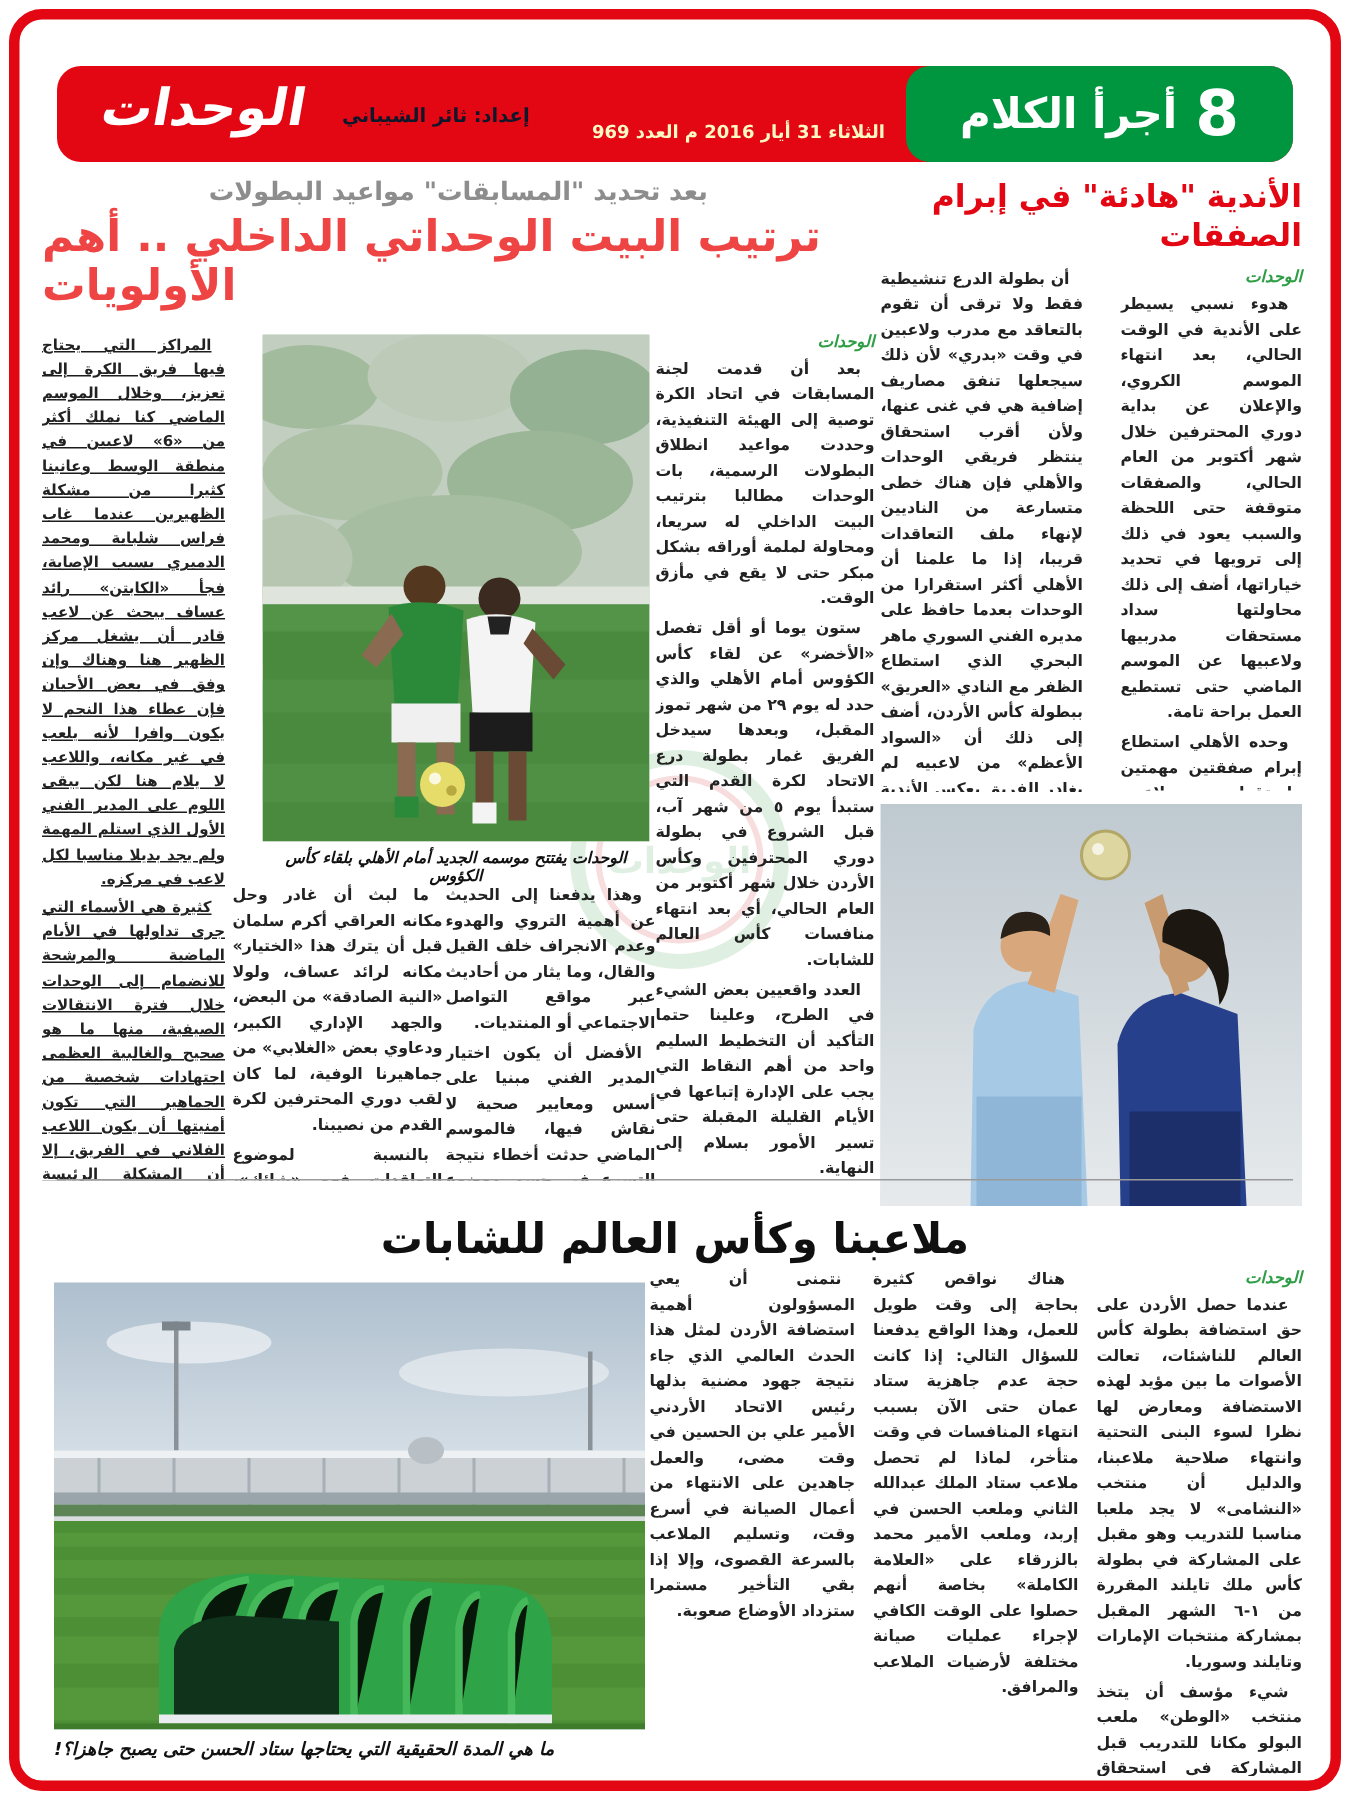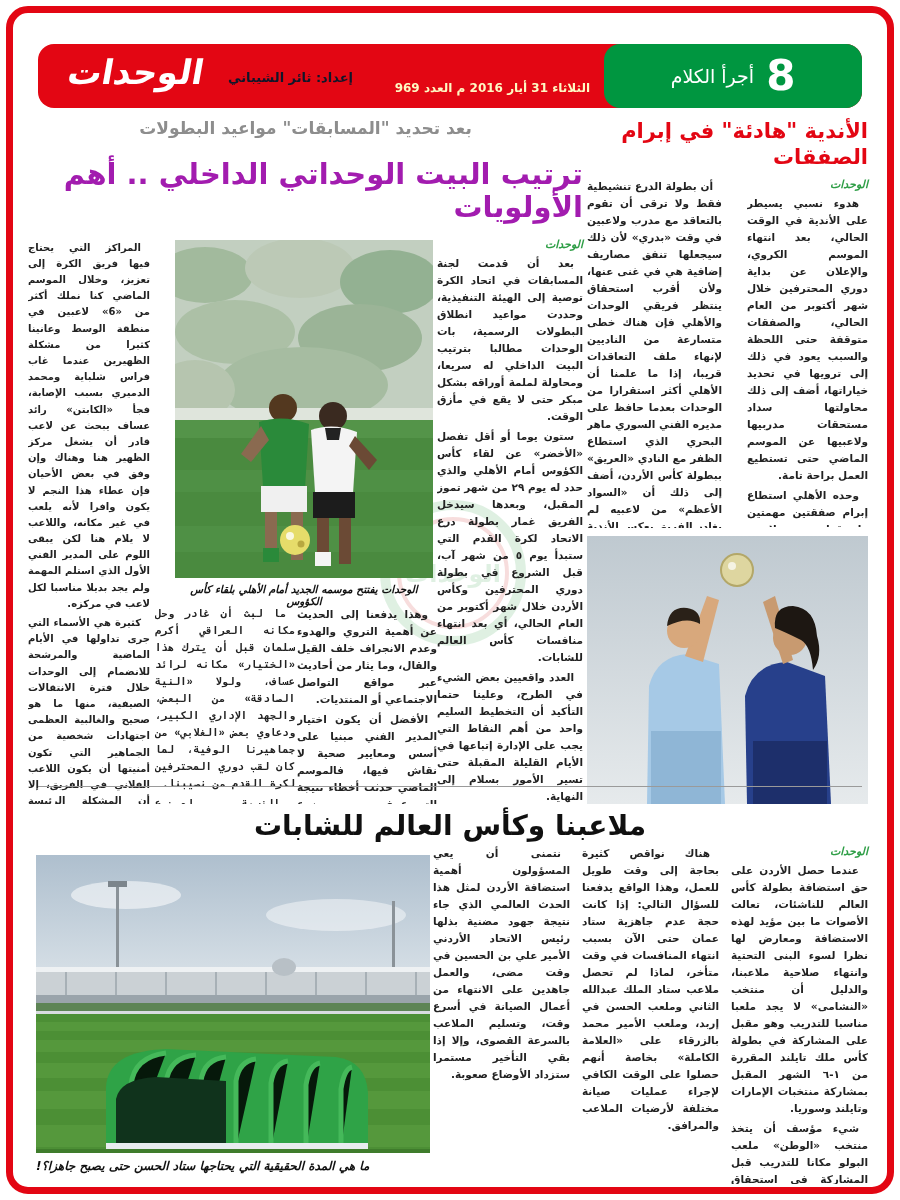--- a/index.html
+++ b/index.html
@@ -10,46 +10,46 @@
   .frame{position:absolute;inset:6px;border:7px solid #e30613;border-radius:22px;pointer-events:none;z-index:5;}
 
   
   .masthead{position:absolute;top:44px;left:38px;right:38px;height:64px;background:#e30613;border-radius:16px;z-index:2;}
   .masthead .logo{position:absolute;left:30px;top:8px;color:#fff;font-size:34px;font-weight:bold;transform:skewX(-10deg);letter-spacing:-1px;}
   .masthead .prepared{position:absolute;left:190px;top:26px;color:#0f172a;font-size:13px;font-weight:bold;}
   .masthead .date{position:absolute;right:272px;top:37px;color:#fef9c3;font-size:12px;font-weight:bold;}
   .badge{position:absolute;right:0;top:0;height:64px;width:258px;background:#009640;border-radius:16px;
     display:flex;align-items:center;justify-content:center;gap:12px;color:#fff;}
   .badge .num{font-size:42px;font-weight:bold;line-height:1;}
-  .badge .sec{font-size:19px;font-weight:normal;line-height:1;}
+  .badge .sec{font-size:28px;font-weight:bold;line-height:1;}
 
   
   .byline{color:#2e9e46;font-size:11px;font-weight:bold;font-style:italic;margin:0 0 4px;}
   .bodytxt{font-size:10.5px;font-weight:bold;line-height:1.62;text-align:justify;color:#222;overflow:hidden;}
   .bodytxt .para{margin:0 0 3px;text-indent:9px;}
   .caption{font-weight:bold;color:#111;font-style:italic;}
 
   
   .r-art{position:absolute;top:118px;right:32px;width:281px;z-index:2;}
   .r-head{color:#e30613;font-size:21px;font-weight:bold;text-align:right;line-height:1.25;margin:0;}
   .r-cols{display:flex;gap:11px;margin-top:7px;height:352px;}
   .r-col{width:135px;height:100%;}
   .r-photo{margin-top:6px;width:281px;height:268px;position:relative;overflow:hidden;background:#cdd5da;}
 
   
   .m-art{position:absolute;top:118px;right:317px;width:555px;z-index:2;}
   .m-kicker{text-align:center;color:#8d8d8d;font-size:17px;font-weight:bold;margin:0;}
-  .m-head{text-align:right;color:#a21caf;font-size:29px;font-weight:bold;margin:20px 0 0;line-height:1.15;}
+  .m-head{text-align:left;color:#ef4444;font-size:29px;font-weight:bold;margin:3px 0 0;line-height:1.15;}
   .m-body{position:relative;margin-top:13px;height:566px;}
   .m-colfirst{position:absolute;right:0;top:0;bottom:0;width:146px;}
   .m-photo{position:absolute;right:150px;top:2px;width:258px;height:338px;overflow:hidden;background:#c2cfc0;}
   .m-caption{position:absolute;right:150px;top:345px;width:258px;text-align:center;font-size:10.5px;}
   .m-below1{position:absolute;right:146px;top:368px;bottom:4px;width:140px;}
-  .m-below2{position:absolute;right:288px;top:368px;bottom:0;width:140px;font-family:Liberation Mono, monospace;}
-  .m-colleft{position:absolute;right:433px;top:2px;bottom:0;width:122px;}
+  .m-below2{position:absolute;right:288px;top:368px;bottom:0;width:140px;}
+  .m-colleft{position:absolute;right:433px;top:2px;bottom:0;width:122px;text-decoration:underline;}
   .m-colleft .bodytxt{font-size:10px;}
 
   .divider{position:absolute;top:786px;left:38px;right:38px;border-top:1.5px solid #9a9a9a;z-index:2;}
 
   
   .b-head{position:absolute;top:790px;left:0;right:0;text-align:center;font-size:28px;font-weight:bold;color:#101010;z-index:2;}
   .b-cols{position:absolute;top:845px;right:32px;width:436px;height:340px;display:flex;gap:12px;z-index:2;}
   .b-col{width:137px;height:100%;}
   .b-photo{position:absolute;top:855px;left:36px;width:394px;height:298px;overflow:hidden;background:#b9c8d4;z-index:2;}
   .b-caption{position:absolute;top:1159px;left:36px;width:394px;text-align:left;font-size:12px;z-index:2;}

